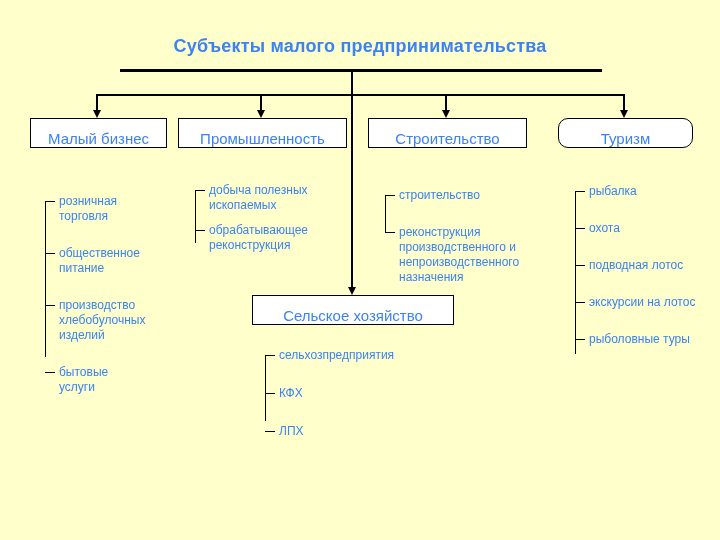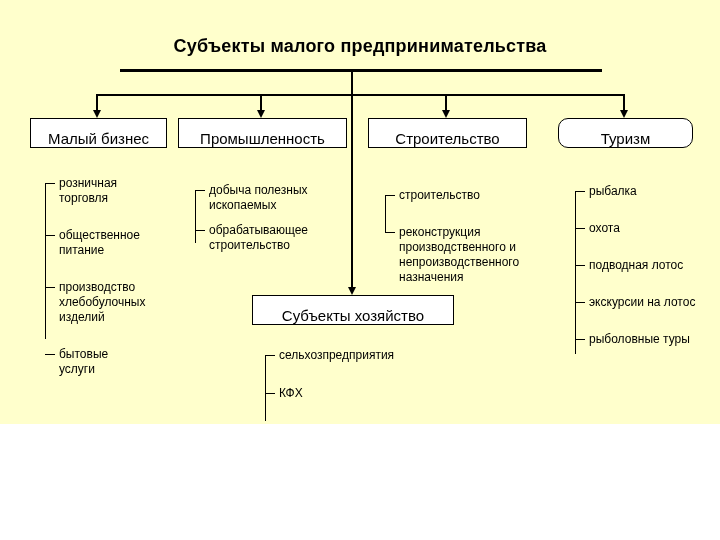--- a/index.html
+++ b/index.html
@@ -1,31 +1,31 @@
 <!DOCTYPE html>
 <html style="--bg: #FFFFCC; --boxbg: #FFFFFF; --line: #000000;"><head>
 <meta charset="utf-8">
 <style>
   html,body{margin:0;padding:0;}
   body{font-family:"Liberation Sans",sans-serif;}
-  .canvas{position:relative;width:720px;height:424px;background:var(--bg,#FFFFCC);overflow:hidden;color:#000000;}
+  .canvas{position:relative;width:720px;height:540px;background:var(--bg,#FFFFCC);overflow:hidden;color:#3b82f6;}
   .title{position:absolute;top:36px;left:0;width:720px;text-align:center;font-size:18px;font-weight:700;letter-spacing:0.2px;}
   .title-underline{position:absolute;left:120px;top:69px;width:482px;height:3px;background:var(--line,#000);}
   .connectors{position:absolute;left:0;top:0;pointer-events:none;}
   .box{position:absolute;height:28px;background:var(--boxbg,#FFF);border:1px solid var(--line,#000);display:flex;align-items:flex-end;justify-content:center;font-size:15px;}
   .box1{left:30px;top:118px;width:135px;}
   .box2{left:178px;top:118px;width:167px;}
   .box3{left:368px;top:118px;width:157px;}
   .box4{left:558px;top:118px;width:133px;border-radius:10px;}
   .box5{left:252px;top:295px;width:200px;}
   .list{position:absolute;display:flex;flex-direction:column;font-size:12px;line-height:15px;}
   .list .item{position:relative;padding-left:14px;}
   .list .tick{position:absolute;left:0;top:7px;width:10px;height:1px;background:var(--line,#000);}
   .list .vline{position:absolute;left:0;top:7px;width:1px;background:var(--line,#000);}
-  .list1{left:45px;top:176px;width:94px;row-gap:22px;}
+  .list1{left:45px;top:194px;width:94px;row-gap:22px;}
   .list1 .vline{height:156px;}
   .list2{left:195px;top:183px;width:134px;row-gap:10px;}
   .list2 .vline{height:53px;}
   .list3{left:385px;top:188px;width:159px;row-gap:22px;}
   .list3 .vline{height:37px;}
   .list4{left:575px;top:184px;width:124px;row-gap:22px;}
   .list4 .vline{height:163px;}
   .list5{left:265px;top:348px;width:164px;row-gap:23px;}
   .list5 .vline{height:66px;}
 </style>
@@ -58,34 +58,34 @@
   <div class="box box2">
     <span>Промышленность</span>
   </div>
   <div class="box box3">
     <span>Строительство</span>
   </div>
   <div class="box box4">
     <span>Туризм</span>
   </div>
   <div class="box box5">
-    <span>Субъекты хозяйство</span>
+    <span>Сельское хозяйство</span>
   </div>
 
   <div class="list list1">
     <div class="vline"></div>
   <div class="item"><span class="tick"></span><span class="item-text">розничная торговля</span></div>
       <div class="item"><span class="tick"></span><span class="item-text">общественное питание</span></div>
       <div class="item"><span class="tick"></span><span class="item-text">производство хлебобулочных изделий</span></div>
       <div class="item"><span class="tick"></span><span class="item-text">бытовые услуги</span></div>
     </div>
   <div class="list list2">
     <div class="vline"></div>
   <div class="item"><span class="tick"></span><span class="item-text">добыча полезных ископаемых</span></div>
-      <div class="item"><span class="tick"></span><span class="item-text">обрабатывающее строительство</span></div>
+      <div class="item"><span class="tick"></span><span class="item-text">обрабатывающее реконструкция</span></div>
     </div>
   <div class="list list3">
     <div class="vline"></div>
   <div class="item"><span class="tick"></span><span class="item-text">строительство</span></div>
       <div class="item"><span class="tick"></span><span class="item-text">реконструкция производственного и непроизводственного назначения</span></div>
     </div>
   <div class="list list4">
     <div class="vline"></div>
   <div class="item"><span class="tick"></span><span class="item-text">рыбалка</span></div>
       <div class="item"><span class="tick"></span><span class="item-text">охота</span></div>

